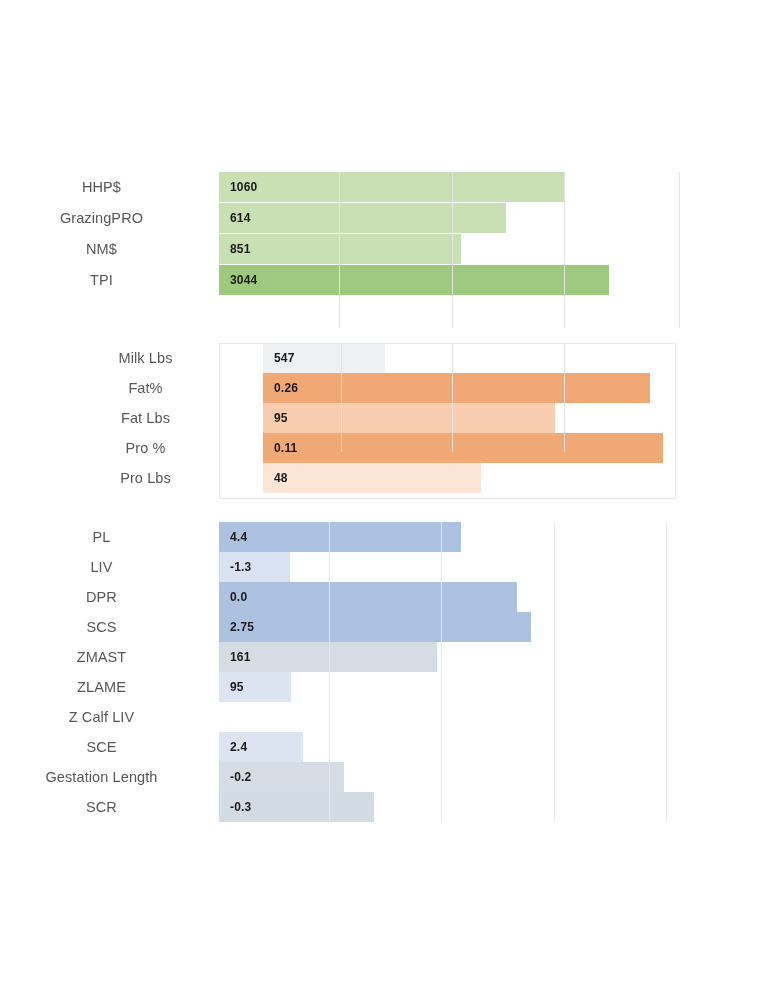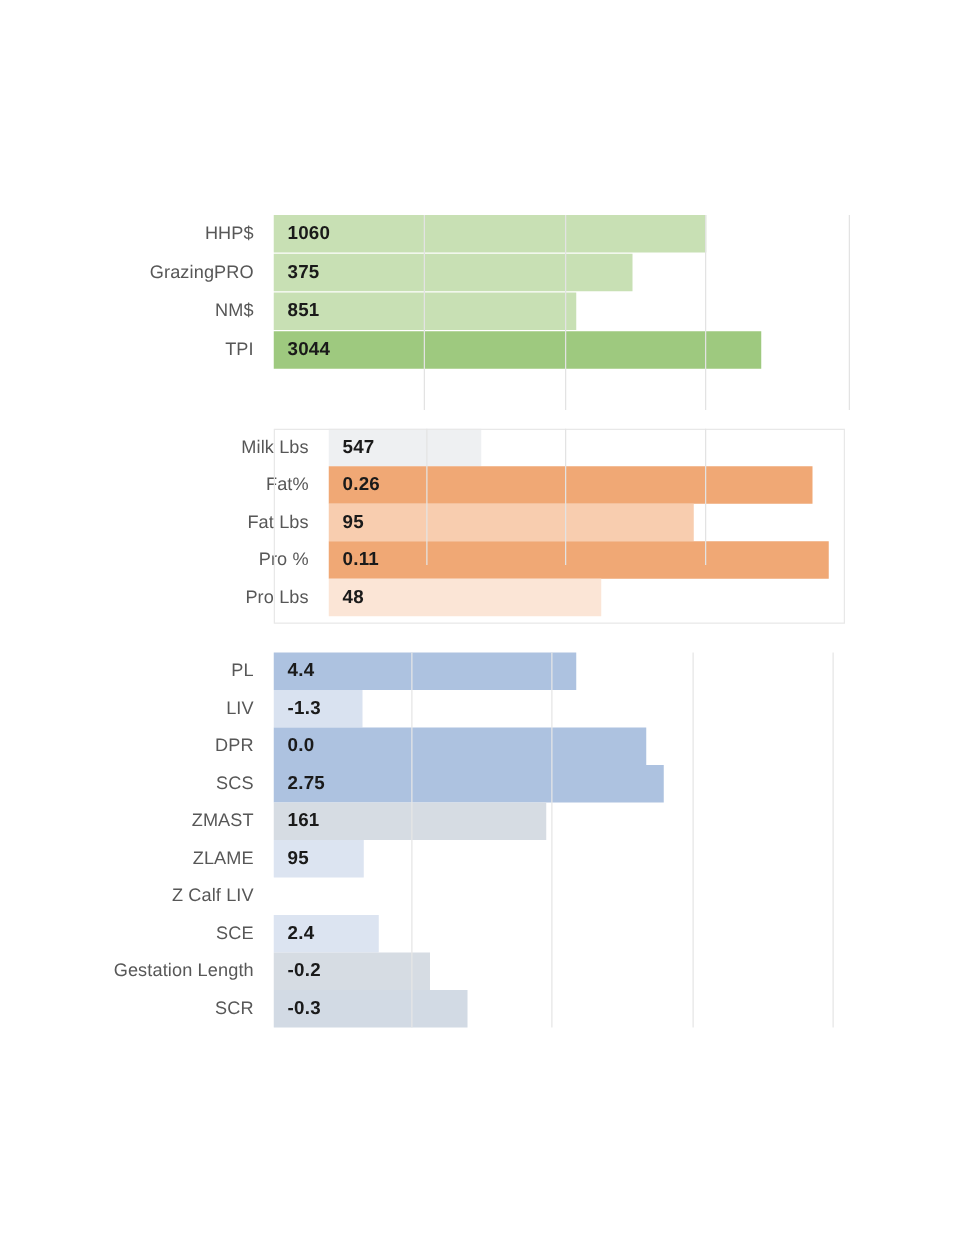--- a/index.html
+++ b/index.html
@@ -36,21 +36,21 @@
     width: 776px;
   }
 
   .row-label {
     position: absolute;
     left: 0;
     top: 0;
     width: 211px;
     height: 30px;
     line-height: 30px;
-    text-align: right;
+    text-align: center;
     padding-right: 8px;
     box-sizing: border-box;
     font-size: 14.5px;
     color: #575757;
     letter-spacing: 0.1px;
     white-space: nowrap;
   }
 
   .bar-area {
     position: absolute;
@@ -66,21 +66,21 @@
     height: 100%;
     top: 0;
   }
 
   .bar-value {
     position: absolute;
     left: 11px;
     top: 0;
     height: 30px;
     line-height: 30px;
-    font-size: 15px;
+    font-size: 12px;
     font-weight: bold;
     color: #1a1a1a;
     letter-spacing: 0.2px;
     white-space: nowrap;
     z-index: 3;
   }
 
   
   .grid {
     position: absolute;
@@ -143,21 +143,21 @@
         <div class="bar" style="width:346px;background:#c8e0b4"></div>
         <div class="bar-value">1060</div>
       </div>
     </div>
 
 
     <div class="row">
       <div class="row-label">GrazingPRO</div>
       <div class="bar-area">
         <div class="bar" style="width:287px;background:#c8e0b4"></div>
-        <div class="bar-value">375</div>
+        <div class="bar-value">614</div>
       </div>
     </div>
 
     <div class="row">
       <div class="row-label">NM$</div>
       <div class="bar-area">
         <div class="bar" style="width:242px;background:#c8e0b4"></div>
         <div class="bar-value">851</div>
       </div>
     </div>

